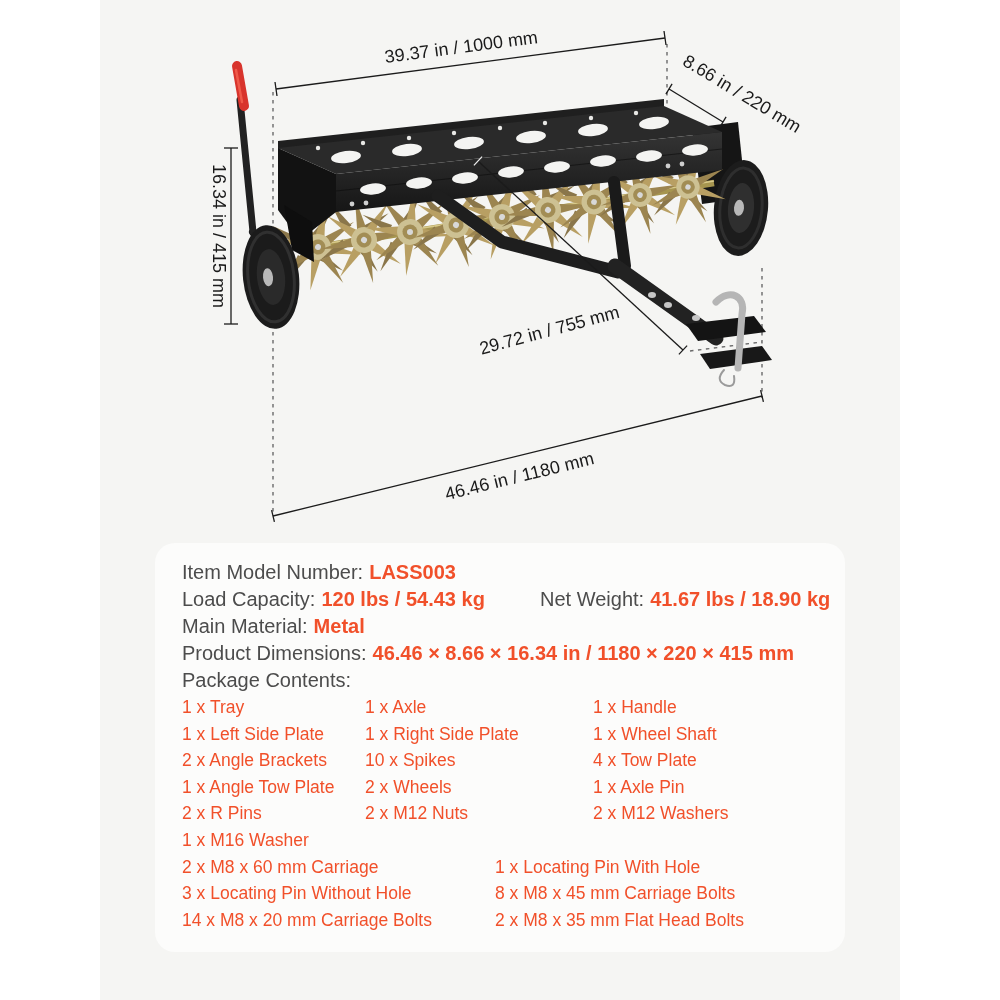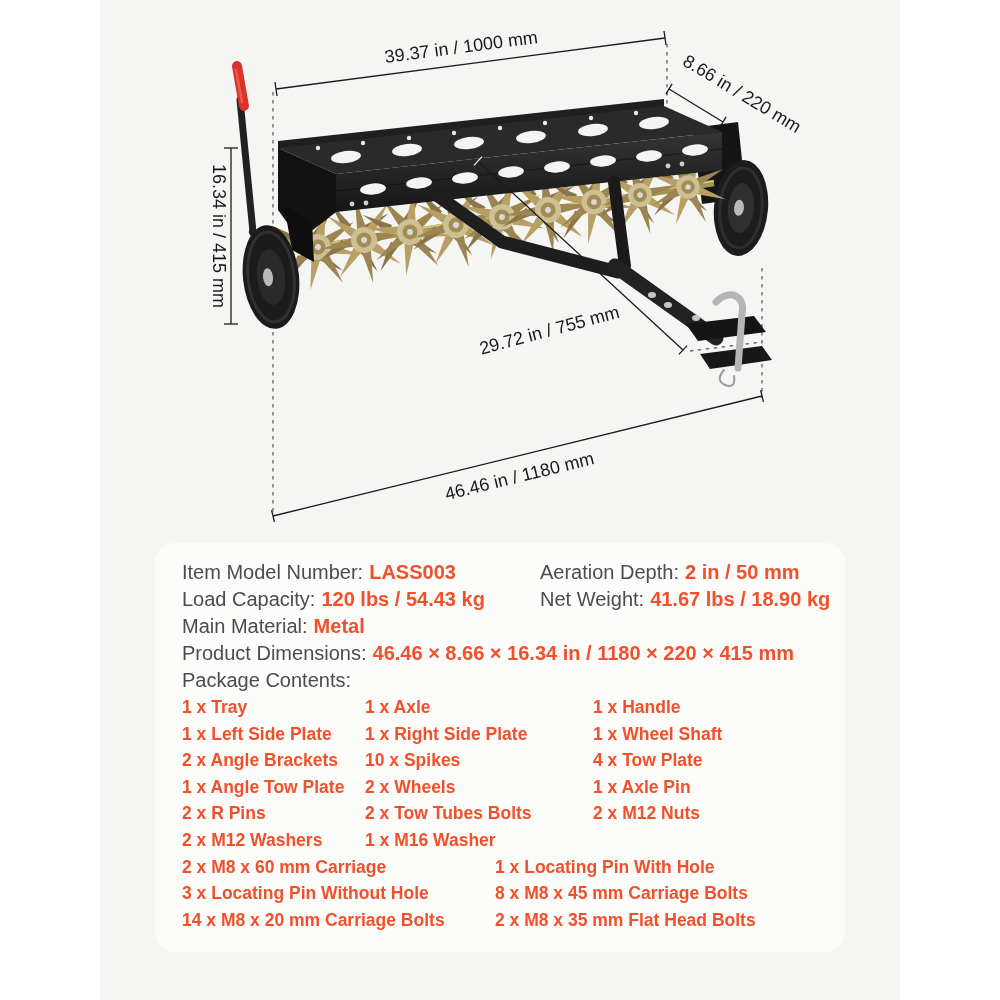--- a/index.html
+++ b/index.html
@@ -21,21 +21,21 @@
     box-sizing:border-box;
     padding:16px 27px 0 27px;
     color:#4c4c4c;
   }
   .spec-line{font-size:20px;line-height:27px;white-space:nowrap;}
   .spec-2col{display:grid;grid-template-columns:358px 1fr;}
   .lab{color:#4c4c4c;margin-right:6px;}
   .val{color:#f1502a;font-weight:bold;}
   .pkg-grid3{display:grid;grid-template-columns:183px 228px auto;}
   .pkg-grid2{display:grid;grid-template-columns:313px auto;}
-  .pkg{color:#f1502a;font-weight:bold;font-size:17.5px;line-height:26.6px;white-space:nowrap;}
+  .pkg{color:#f1502a;font-weight:normal;font-size:17.5px;line-height:26.6px;white-space:nowrap;}
   .dim-text{fill:#1a1a1a;font-size:18px;font-family:"Liberation Sans",sans-serif;}
 </style>
 </head>
 <body>
 
 <div class="band"></div>
 
 <div class="diagram-wrap">
 <svg width="1000" height="545" viewBox="0 0 1000 545" xmlns="http://www.w3.org/2000/svg">
   <defs>
@@ -197,23 +197,20 @@
   <text class="dim-text" x="551" y="336" text-anchor="middle" transform="rotate(-15 551 336)">29.72 in / 755 mm</text>
   <text class="dim-text" x="521" y="482" text-anchor="middle" transform="rotate(-13.8 521 482)">46.46 in / 1180 mm</text>
 </svg>
 </div>
 
 <div class="spec-panel">
   <div class="spec-2col">
     <div class="spec-line">
       <span class="lab">Item Model Number:</span><span class="val">LASS003</span>
     </div>
-    <div class="spec-line">
-      <span class="lab">Aeration Depth:</span><span class="val">2 in / 50 mm</span>
-    </div>
   </div>
   <div class="spec-2col">
     <div class="spec-line">
       <span class="lab">Load Capacity:</span><span class="val">120 lbs / 54.43 kg</span>
     </div>
     <div class="spec-line">
       <span class="lab">Net Weight:</span><span class="val">41.67 lbs / 18.90 kg</span>
     </div>
   </div>
   <div class="spec-line">
@@ -233,21 +230,20 @@
     <span class="pkg">1 x Left Side Plate</span>
     <span class="pkg">1 x Right Side Plate</span>
     <span class="pkg">1 x Wheel Shaft</span>
     <span class="pkg">2 x Angle Brackets</span>
     <span class="pkg">10 x Spikes</span>
     <span class="pkg">4 x Tow Plate</span>
     <span class="pkg">1 x Angle Tow Plate</span>
     <span class="pkg">2 x Wheels</span>
     <span class="pkg">1 x Axle Pin</span>
     <span class="pkg">2 x R Pins</span>
-    <span class="pkg">2 x Tow Tubes Bolts</span>
     <span class="pkg">2 x M12 Nuts</span>
     <span class="pkg">2 x M12 Washers</span>
     <span class="pkg">1 x M16 Washer</span>
   </div>
 
   <div class="pkg-grid2">
     <span class="pkg">2 x M8 x 60 mm Carriage</span>
     <span class="pkg">1 x Locating Pin With Hole</span>
     <span class="pkg">3 x Locating Pin Without Hole</span>
     <span class="pkg">8 x M8 x 45 mm Carriage Bolts</span>

